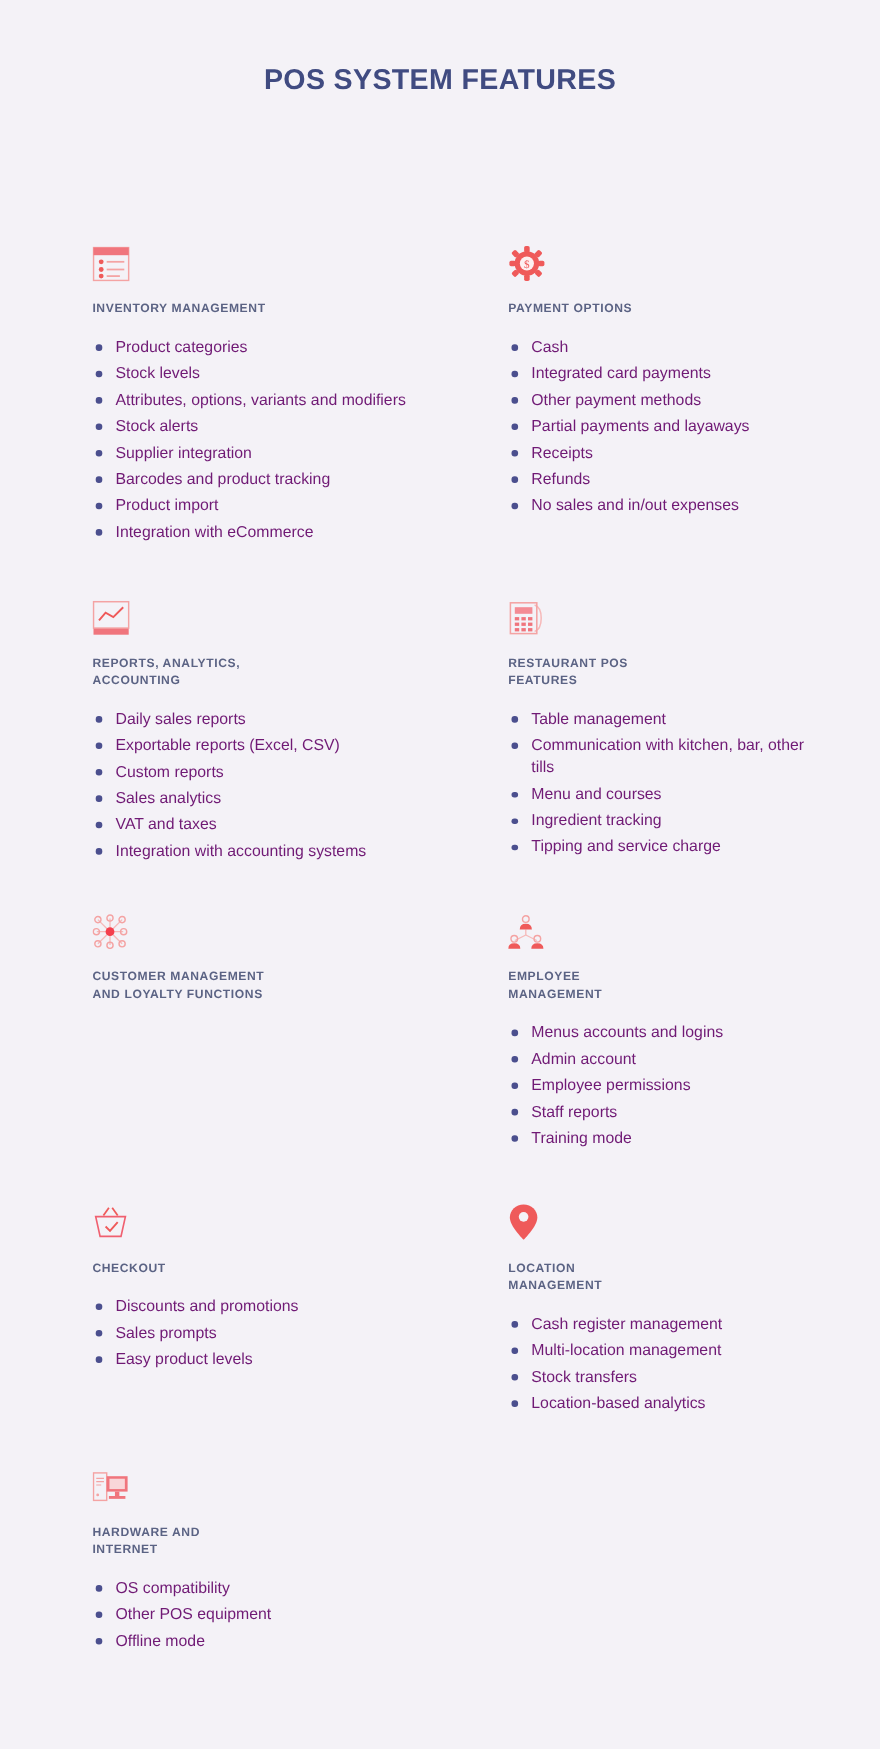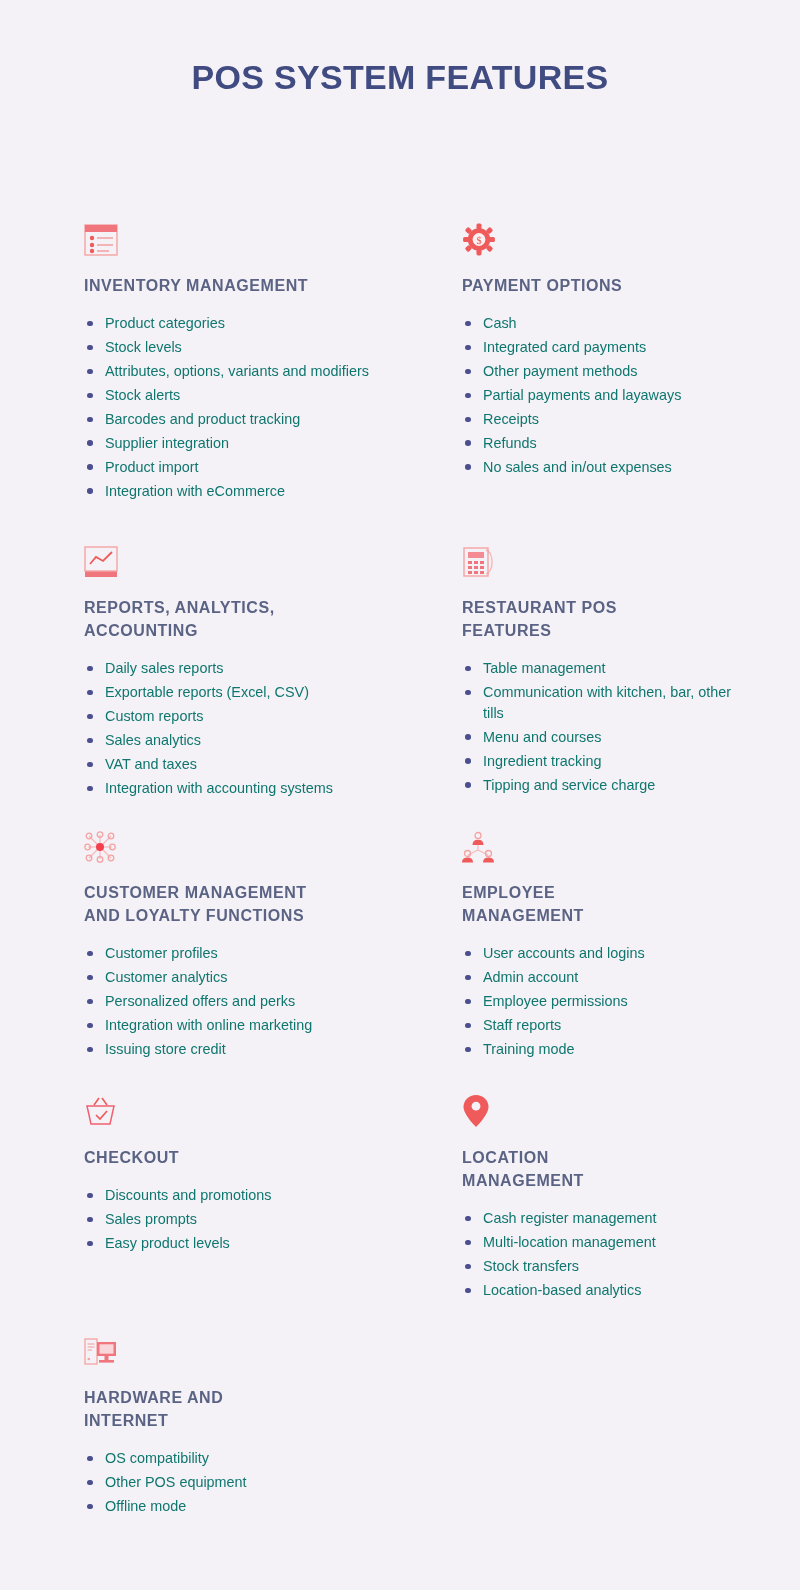--- a/index.html
+++ b/index.html
@@ -14,21 +14,21 @@
     font-family: "Liberation Sans", sans-serif;
     overflow: hidden;
   }
 
   
   .page-title {
     margin: 0;
     padding: 56px 120px 0 120px;
     text-align: center;
     color: #404b81;
-    font-size: 34px;
+    font-size: 26px;
     font-weight: bold;
     line-height: 1.28;
     letter-spacing: 0.3px;
   }
 
   
   .grid {
     position: absolute;
     top: 218px;
     left: 0;
@@ -54,39 +54,39 @@
   .icon-wrap {
     height: 38px;
     margin-bottom: 18px;
     display: flex;
     align-items: flex-end;
   }
   .icon-wrap svg { display: block; }
 
   .block-title {
     color: #5b6384;
-    font-size: 16px;
+    font-size: 11px;
     font-weight: bold;
     letter-spacing: 0.55px;
     line-height: 1.45;
     margin: 0 0 16px 0;
     text-transform: uppercase;
     white-space: pre-line;
   }
 
   ul.feature-list {
     list-style: none;
     margin: 0;
     padding: 0;
   }
   ul.feature-list li {
     position: relative;
     padding-left: 21px;
     margin-bottom: 3.5px;
-    color: #0f766e;
+    color: #701a75;
     font-size: 14.4px;
     line-height: 1.42;
     max-width: 330px;
   }
   ul.feature-list li::before {
     content: "";
     position: absolute;
     left: 3px;
     top: 7.5px;
     width: 5.5px;
@@ -117,22 +117,22 @@
         <rect x="13" y="20.2" width="16" height="1.6" fill="#f4a3a3"></rect>
         <rect x="13" y="26.2" width="12" height="1.6" fill="#f4a3a3"></rect>
       </svg>
     </div>
     <div class="block-title">INVENTORY MANAGEMENT</div>
     <ul class="feature-list">
       <li>Product categories</li>
       <li>Stock levels</li>
       <li>Attributes, options, variants and modifiers</li>
       <li>Stock alerts</li>
+      <li>Supplier integration</li>
       <li>Barcodes and product tracking</li>
-      <li>Supplier integration</li>
       <li>Product import</li>
       <li>Integration with eCommerce</li>
     </ul>
   </div>
 
   <div class="block row1 col-right">
     <div class="icon-wrap">
       <svg width="34" height="33" viewBox="0 0 34 34" aria-hidden="true">
         <g fill="#ef5a5a">
           <circle cx="17" cy="17" r="11.5"></circle>
@@ -232,27 +232,20 @@
           <circle cx="28.4" cy="16" r="2.8"></circle>
             <circle cx="5" cy="27" r="2.8"></circle>
           <circle cx="16" cy="28.4" r="2.8"></circle>
             <circle cx="27" cy="27" r="2.8"></circle>
         </g>
         <circle cx="16" cy="16" r="4" fill="#f4404e"></circle>
       </svg>
     </div>
     <div class="block-title">CUSTOMER MANAGEMENT
 AND LOYALTY FUNCTIONS</div>
-    <ul class="feature-list">
-      <li>Customer profiles</li>
-      <li>Customer analytics</li>
-      <li>Personalized offers and perks</li>
-      <li>Integration with online marketing</li>
-      <li>Issuing store credit</li>
-    </ul>
   </div>
 
   <div class="block row3 col-right">
     <div class="icon-wrap">
       <svg width="34" height="32" viewBox="0 0 34 32" aria-hidden="true">
         <g stroke="#f6b9b9" stroke-width="1.2" fill="none">
           <line x1="16" y1="14" x2="16" y2="19"></line>
           <line x1="6" y1="24" x2="16" y2="19"></line>
           <line x1="26" y1="24" x2="16" y2="19"></line>
         </g>
@@ -266,21 +259,21 @@
         </g>
         <g>
           <circle cx="26.5" cy="22.5" r="3" fill="none" stroke="#f4a3a3" stroke-width="1.3"></circle>
           <path d="M21 31.5 q0 -5 5.5 -5 q5.5 0 5.5 5 z" fill="#ef5a5a"></path>
         </g>
       </svg>
     </div>
     <div class="block-title">EMPLOYEE
 MANAGEMENT</div>
     <ul class="feature-list">
-      <li>User accounts and logins</li>
+      <li>Menus accounts and logins</li>
       <li>Admin account</li>
       <li>Employee permissions</li>
       <li>Staff reports</li>
       <li>Training mode</li>
     </ul>
   </div>
 
   <div class="block row4 col-left">
     <div class="icon-wrap">
       <svg width="34" height="32" viewBox="0 0 34 32" aria-hidden="true">

